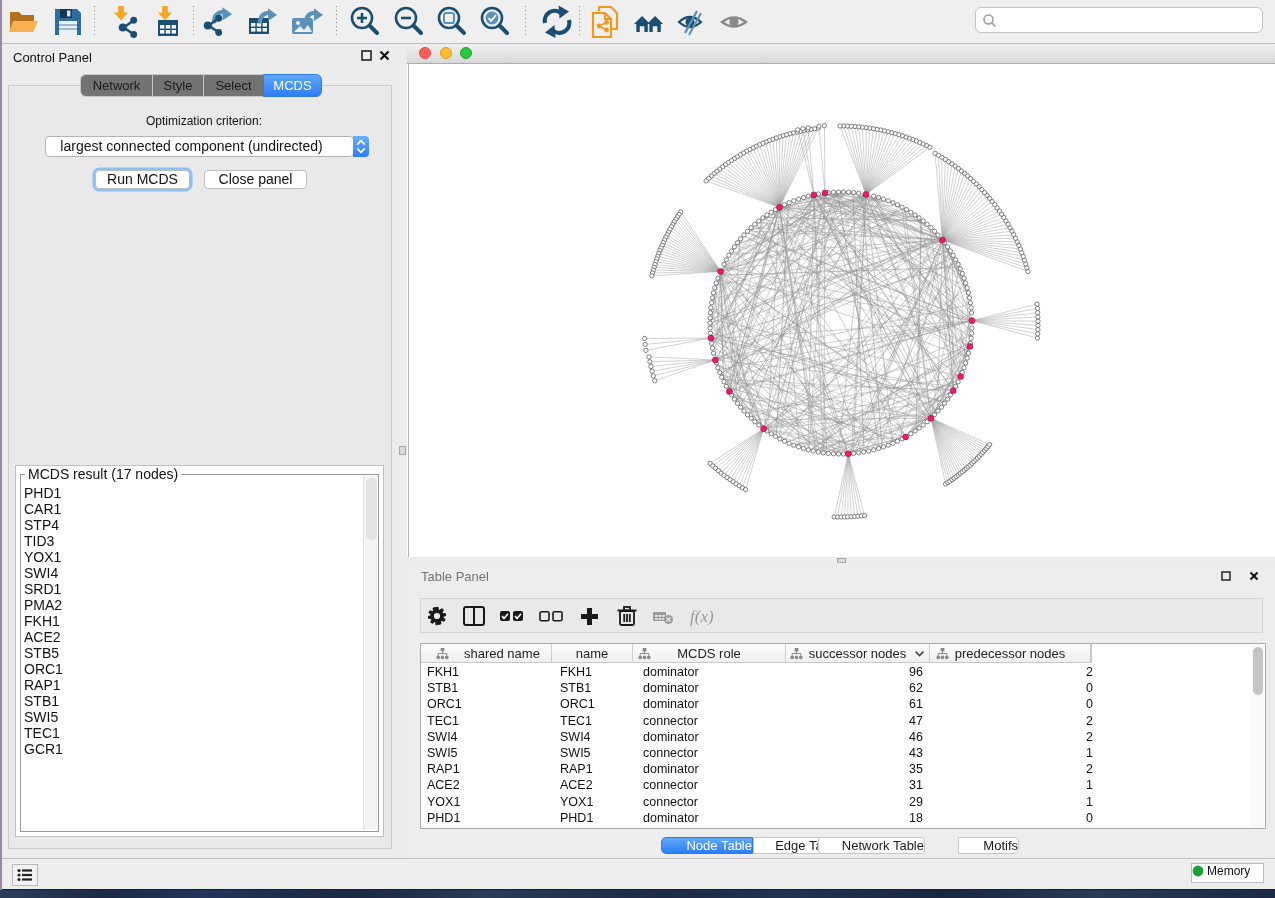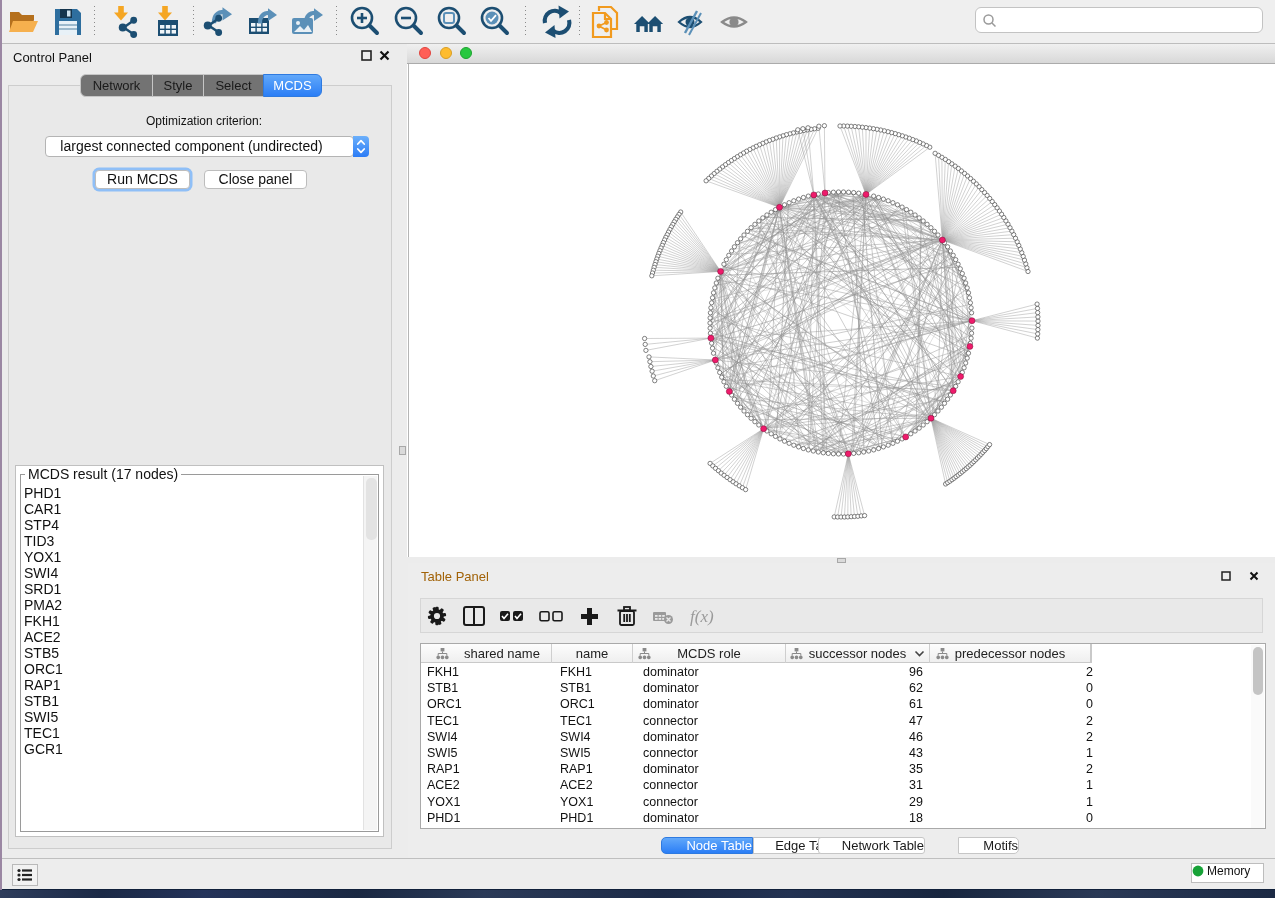--- a/index.html
+++ b/index.html
@@ -30,21 +30,21 @@
   
   #vsplit { position:absolute; left:396px; top:44px; width:12px; height:814px; background:#ececec; }
   
   #net { position:absolute; left:407px; top:44px; width:868px; height:513px; background:#fff; }
   #net-title { position:absolute; left:0; top:0; width:868px; height:20px; background:linear-gradient(#f0f0f0,#d8d8d8); border-bottom:1px solid #ababab; }
   #net-title span { position:absolute; left:126px; right:0; top:3px; text-align:center; font-size:13px; color:#222; }
   .light { position:absolute; top:3px; width:12px; height:12px; border-radius:50%; }
   #net-canvas { position:absolute; left:1px; top:20px; width:867px; height:493px; background:#fff; border-left:1px solid #b5b5b5; }
   
   #tp { position:absolute; left:408px; top:563px; width:867px; height:297px; background:#ededed; }
-  #tp-title { position:absolute; left:13px; top:6px; font-size:13px; color:#a16207; }
+  #tp-title { position:absolute; left:13px; top:6px; font-size:13px; color:#737373; }
   #tp-toolbar { position:absolute; left:12px; top:35px; width:843px; height:35px; background:#e9e9e9; border:1px solid #d6d6d6; }
   #tbl { position:absolute; left:12px; top:80px; width:846px; height:186px; background:#fff; border:1px solid #a9a9a9; }
   #tbl-head { position:absolute; left:0; top:0; width:671px; height:19px; background:linear-gradient(#fdfdfd,#efefef); border-bottom:1px solid #c9c9c9; border-right:1px solid #c9c9c9; }
   .hcell { position:absolute; top:0; height:19px; border-right:1px solid #cfcfcf; font-size:13px; color:#222; text-align:center; line-height:19px; }
   .trow { position:absolute; left:0; width:840px; height:16.2px; font-size:12.5px; color:#111; line-height:16px; }
   .c1 { position:absolute; left:6px; }
   .c2 { position:absolute; left:139px; }
   .c3 { position:absolute; left:222px; }
   .c4 { position:absolute; left:380px; width:122px; text-align:right; }
   .c5 { position:absolute; left:530px; width:142px; text-align:right; }

